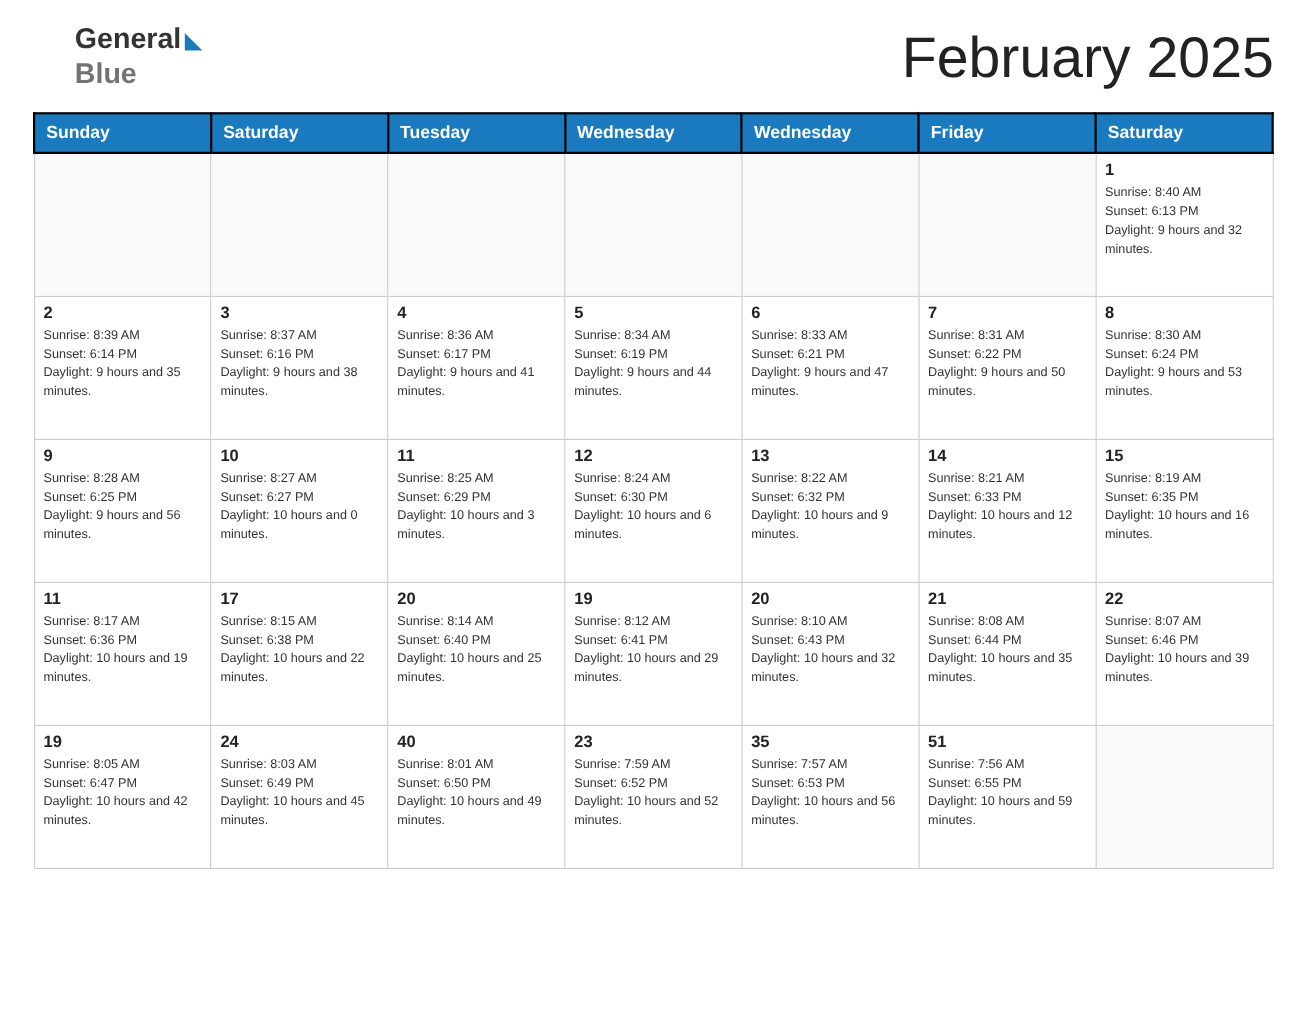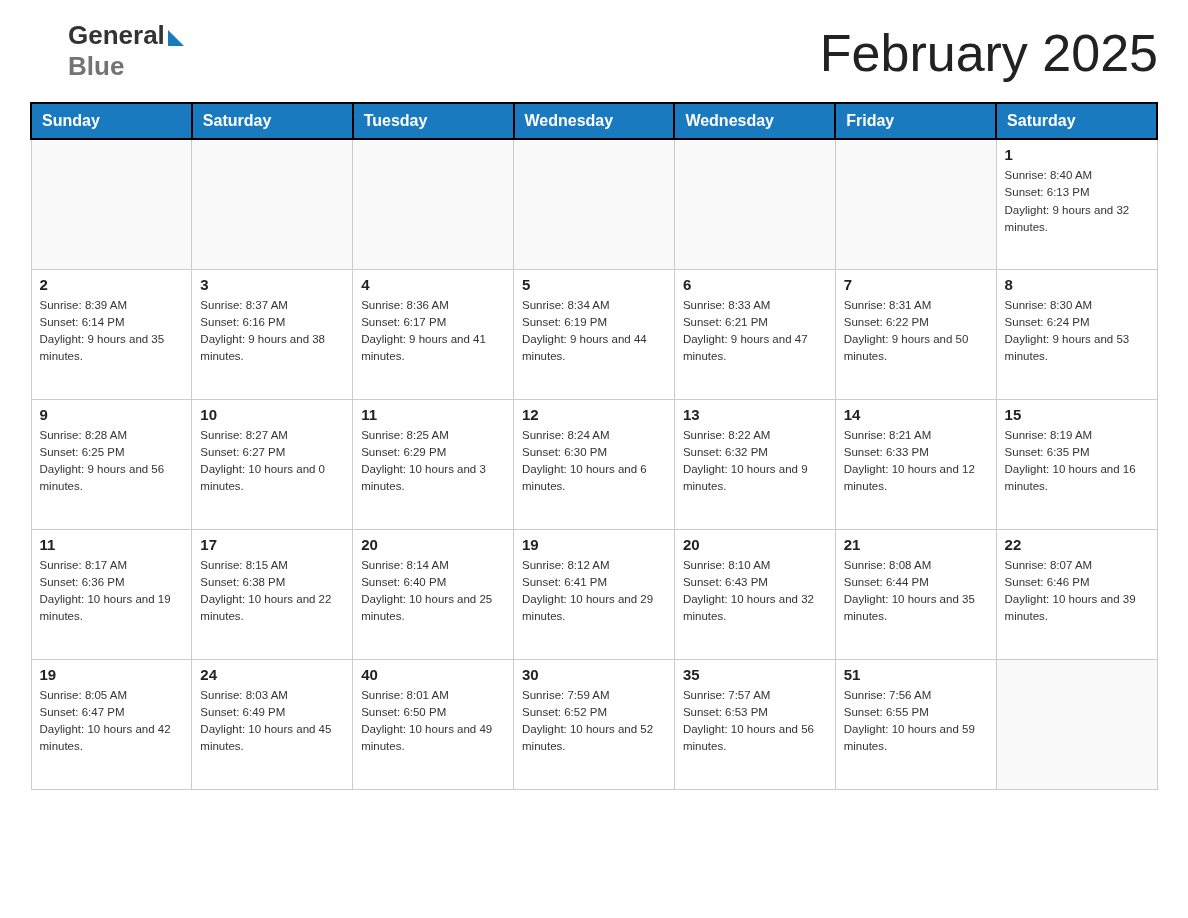--- a/index.html
+++ b/index.html
@@ -236,21 +236,21 @@
         </td>
         <td>
           <div class="day-number">24</div>
           <div class="day-info">Sunrise: 8:03 AM<br>Sunset: 6:49 PM<br>Daylight: 10 hours and 45 minutes.</div>
         </td>
         <td>
           <div class="day-number">40</div>
           <div class="day-info">Sunrise: 8:01 AM<br>Sunset: 6:50 PM<br>Daylight: 10 hours and 49 minutes.</div>
         </td>
         <td>
-          <div class="day-number">30</div>
+          <div class="day-number">23</div>
           <div class="day-info">Sunrise: 7:59 AM<br>Sunset: 6:52 PM<br>Daylight: 10 hours and 52 minutes.</div>
         </td>
         <td>
           <div class="day-number">35</div>
           <div class="day-info">Sunrise: 7:57 AM<br>Sunset: 6:53 PM<br>Daylight: 10 hours and 56 minutes.</div>
         </td>
         <td>
           <div class="day-number">51</div>
           <div class="day-info">Sunrise: 7:56 AM<br>Sunset: 6:55 PM<br>Daylight: 10 hours and 59 minutes.</div>
         </td>

